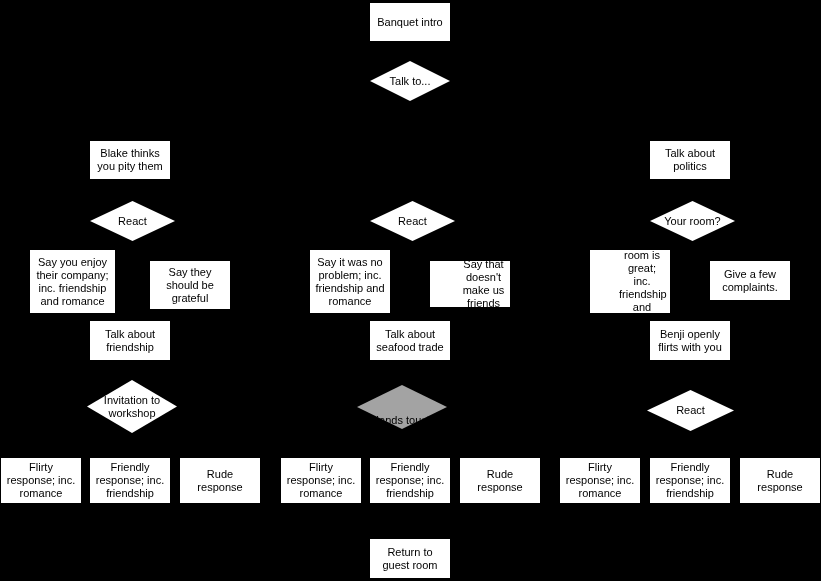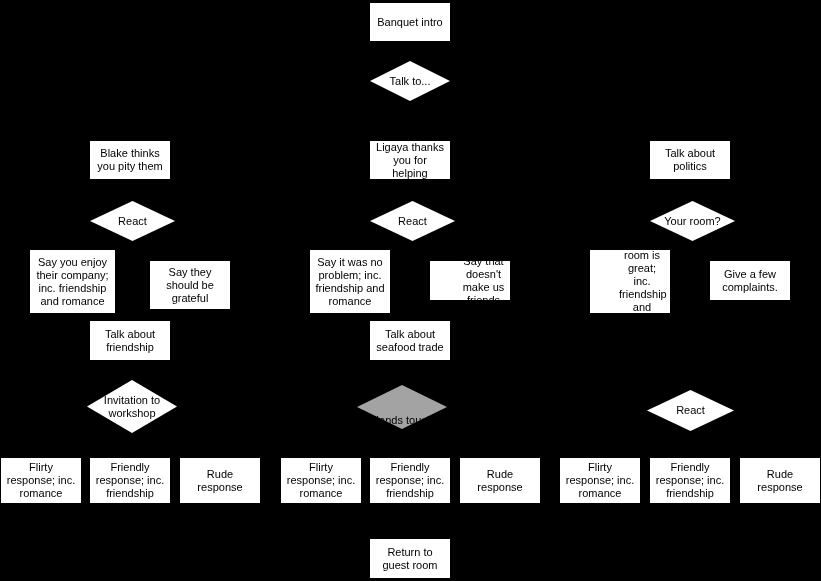--- a/index.html
+++ b/index.html
@@ -51,23 +51,20 @@
 <div id="canvas" style="background: rgb(0, 0, 0);">
     <div class="node box" style="left: 370px; top: 3px; width: 80px; height: 38px; background: rgb(255, 255, 255); color: rgb(0, 0, 0);">
       <span class="label">Banquet intro</span>
     </div>
     <div class="node diamond" style="left: 370px; top: 61px; width: 80px; height: 40px; background: rgb(255, 255, 255); color: rgb(0, 0, 0);">
       <span class="label">Talk to...</span>
     </div>
     <div class="node box" style="left: 90px; top: 141px; width: 80px; height: 38px; background: rgb(255, 255, 255); color: rgb(0, 0, 0);">
       <span class="label">Blake thinks you pity them</span>
     </div>
-    <div class="node box" style="left: 370px; top: 141px; width: 80px; height: 38px; background: rgb(255, 255, 255); color: rgb(0, 0, 0);">
-      <span class="label">Ligaya thanks you for helping</span>
-    </div>
     <div class="node box" style="left: 650px; top: 141px; width: 80px; height: 38px; background: rgb(255, 255, 255); color: rgb(0, 0, 0);">
       <span class="label">Talk about politics</span>
     </div>
     <div class="node diamond" style="left: 90px; top: 201px; width: 85px; height: 40px; background: rgb(255, 255, 255); color: rgb(0, 0, 0);">
       <span class="label">React</span>
     </div>
     <div class="node diamond" style="left: 370px; top: 201px; width: 85px; height: 40px; background: rgb(255, 255, 255); color: rgb(0, 0, 0);">
       <span class="label">React</span>
     </div>
     <div class="node diamond" style="left: 650px; top: 201px; width: 85px; height: 40px; background: rgb(255, 255, 255); color: rgb(0, 0, 0);">
@@ -75,34 +72,37 @@
     </div>
     <div class="node box" style="left: 30px; top: 250px; width: 85px; height: 63px; background: rgb(255, 255, 255); color: rgb(0, 0, 0);">
       <span class="label">Say you enjoy their company; inc. friendship and romance</span>
     </div>
     <div class="node box" style="left: 150px; top: 261px; width: 80px; height: 48px; background: rgb(255, 255, 255); color: rgb(0, 0, 0);">
       <span class="label">Say they should be grateful</span>
     </div>
     <div class="node box" style="left: 310px; top: 250px; width: 80px; height: 63px; background: rgb(255, 255, 255); color: rgb(0, 0, 0);">
       <span class="label">Say it was no problem; inc. friendship and romance</span>
     </div>
-    <div class="node box" style="left: 430px; top: 261px; width: 80px; height: 39px; background: rgb(255, 255, 255); color: rgb(0, 0, 0); padding-left: 31px;">
+    <div class="node box" style="left: 430px; top: 261px; width: 80px; height: 46px; background: rgb(255, 255, 255); color: rgb(0, 0, 0); padding-left: 31px;">
       <span class="label">Say that doesn't make us friends</span>
     </div>
     <div class="node box" style="left: 590px; top: 250px; width: 80px; height: 63px; background: rgb(255, 255, 255); color: rgb(0, 0, 0); padding-left: 28px;">
       <span class="label">Say room is great; inc. friendship and romance</span>
     </div>
     <div class="node box" style="left: 710px; top: 261px; width: 80px; height: 39px; background: rgb(255, 255, 255); color: rgb(0, 0, 0);">
       <span class="label">Give a few complaints.</span>
     </div>
     <div class="node box" style="left: 90px; top: 321px; width: 80px; height: 39px; background: rgb(255, 255, 255); color: rgb(0, 0, 0);">
       <span class="label">Talk about friendship</span>
     </div>
     <div class="node box" style="left: 370px; top: 321px; width: 80px; height: 39px; background: rgb(255, 255, 255); color: rgb(0, 0, 0);">
       <span class="label">Talk about seafood trade</span>
+    </div>
+    <div class="node box" style="left: 650px; top: 321px; width: 80px; height: 39px; background: rgb(255, 255, 255); color: rgb(0, 0, 0);">
+      <span class="label">Benji openly flirts with you</span>
     </div>
     <div class="node diamond" style="left: 87px; top: 380px; width: 90px; height: 53px; background: rgb(255, 255, 255); color: rgb(0, 0, 0);">
       <span class="label">Invitation to workshop</span>
     </div>
     <div class="node diamond" style="left: 357px; top: 385px; width: 90px; height: 44px; background: #a3a3a3; color: rgb(0, 0, 0); align-items: flex-end;">
       <span class="label">Hands touch</span>
     </div>
     <div class="node diamond" style="left: 647px; top: 390px; width: 87px; height: 41px; background: rgb(255, 255, 255); color: rgb(0, 0, 0);">
       <span class="label">React</span>
     </div>

